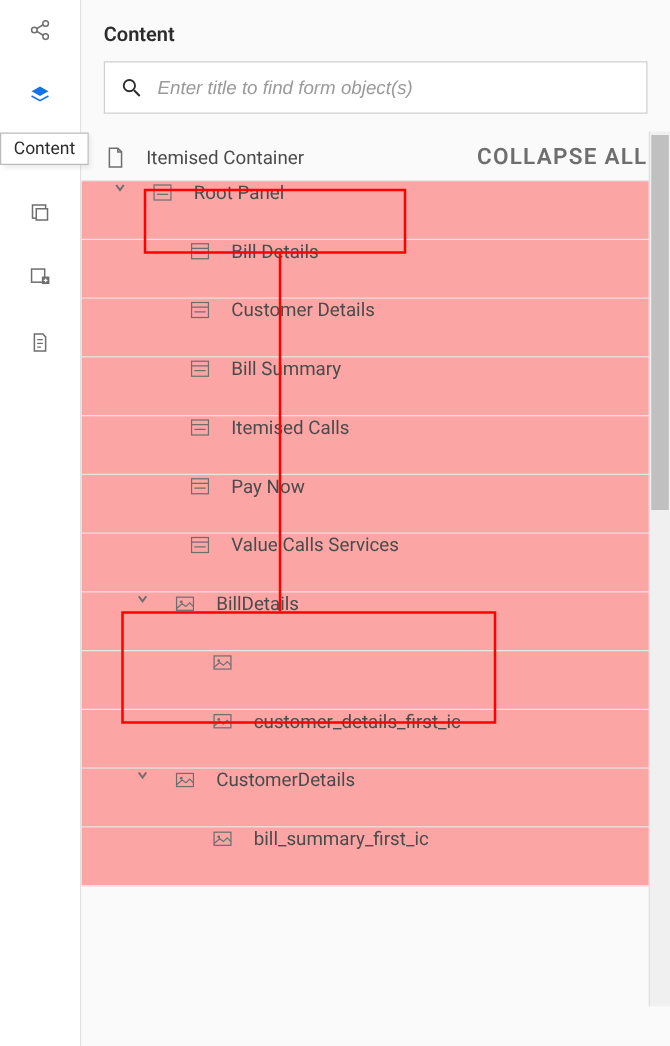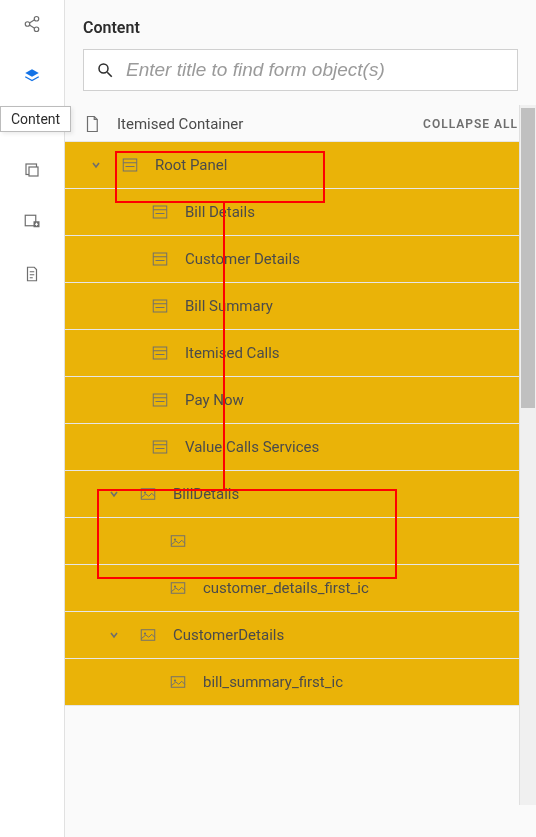--- a/index.html
+++ b/index.html
@@ -77,21 +77,21 @@
     align-items: center;
     background: #fff;
     border: 1px solid #d0d0d0;
     height: 42px;
     padding: 0 12px;
   }
   .search-box input {
     border: none;
     outline: none;
     flex: 1;
-    font-size: 19px;
+    font-size: 15px;
     font-style: italic;
     color: #747474;
     background: transparent;
   }
   .search-box input::placeholder {
     color: #9a9a9a;
     font-style: italic;
   }
   .search-icon {
     margin-right: 12px;
@@ -113,32 +113,32 @@
     width: 20px;
     margin-right: 14px;
     color: #6e6e6e;
   }
   .tree-header .doc-label {
     flex: 1;
     color: #4b4b4b;
     font-size: 15px;
   }
   .collapse-all {
-    font-size: 12px;
+    font-size: 18px;
     letter-spacing: 1px;
     color: #6e6e6e;
     font-weight: 600;
     cursor: pointer;
   }
   .tree-row {
     display: flex;
-    align-items: center;
+    align-items: flex-start;
     height: 47px;
     border-bottom: 1px solid #e6e6e6;
-    background: #eab308;
+    background: #fca5a5;
   }
   .tree-row .indent { flex-shrink: 0; }
   .tree-row .chevron {
     width: 18px;
     color: #6e6e6e;
     display: flex;
     align-items: center;
     justify-content: center;
     cursor: pointer;
   }

